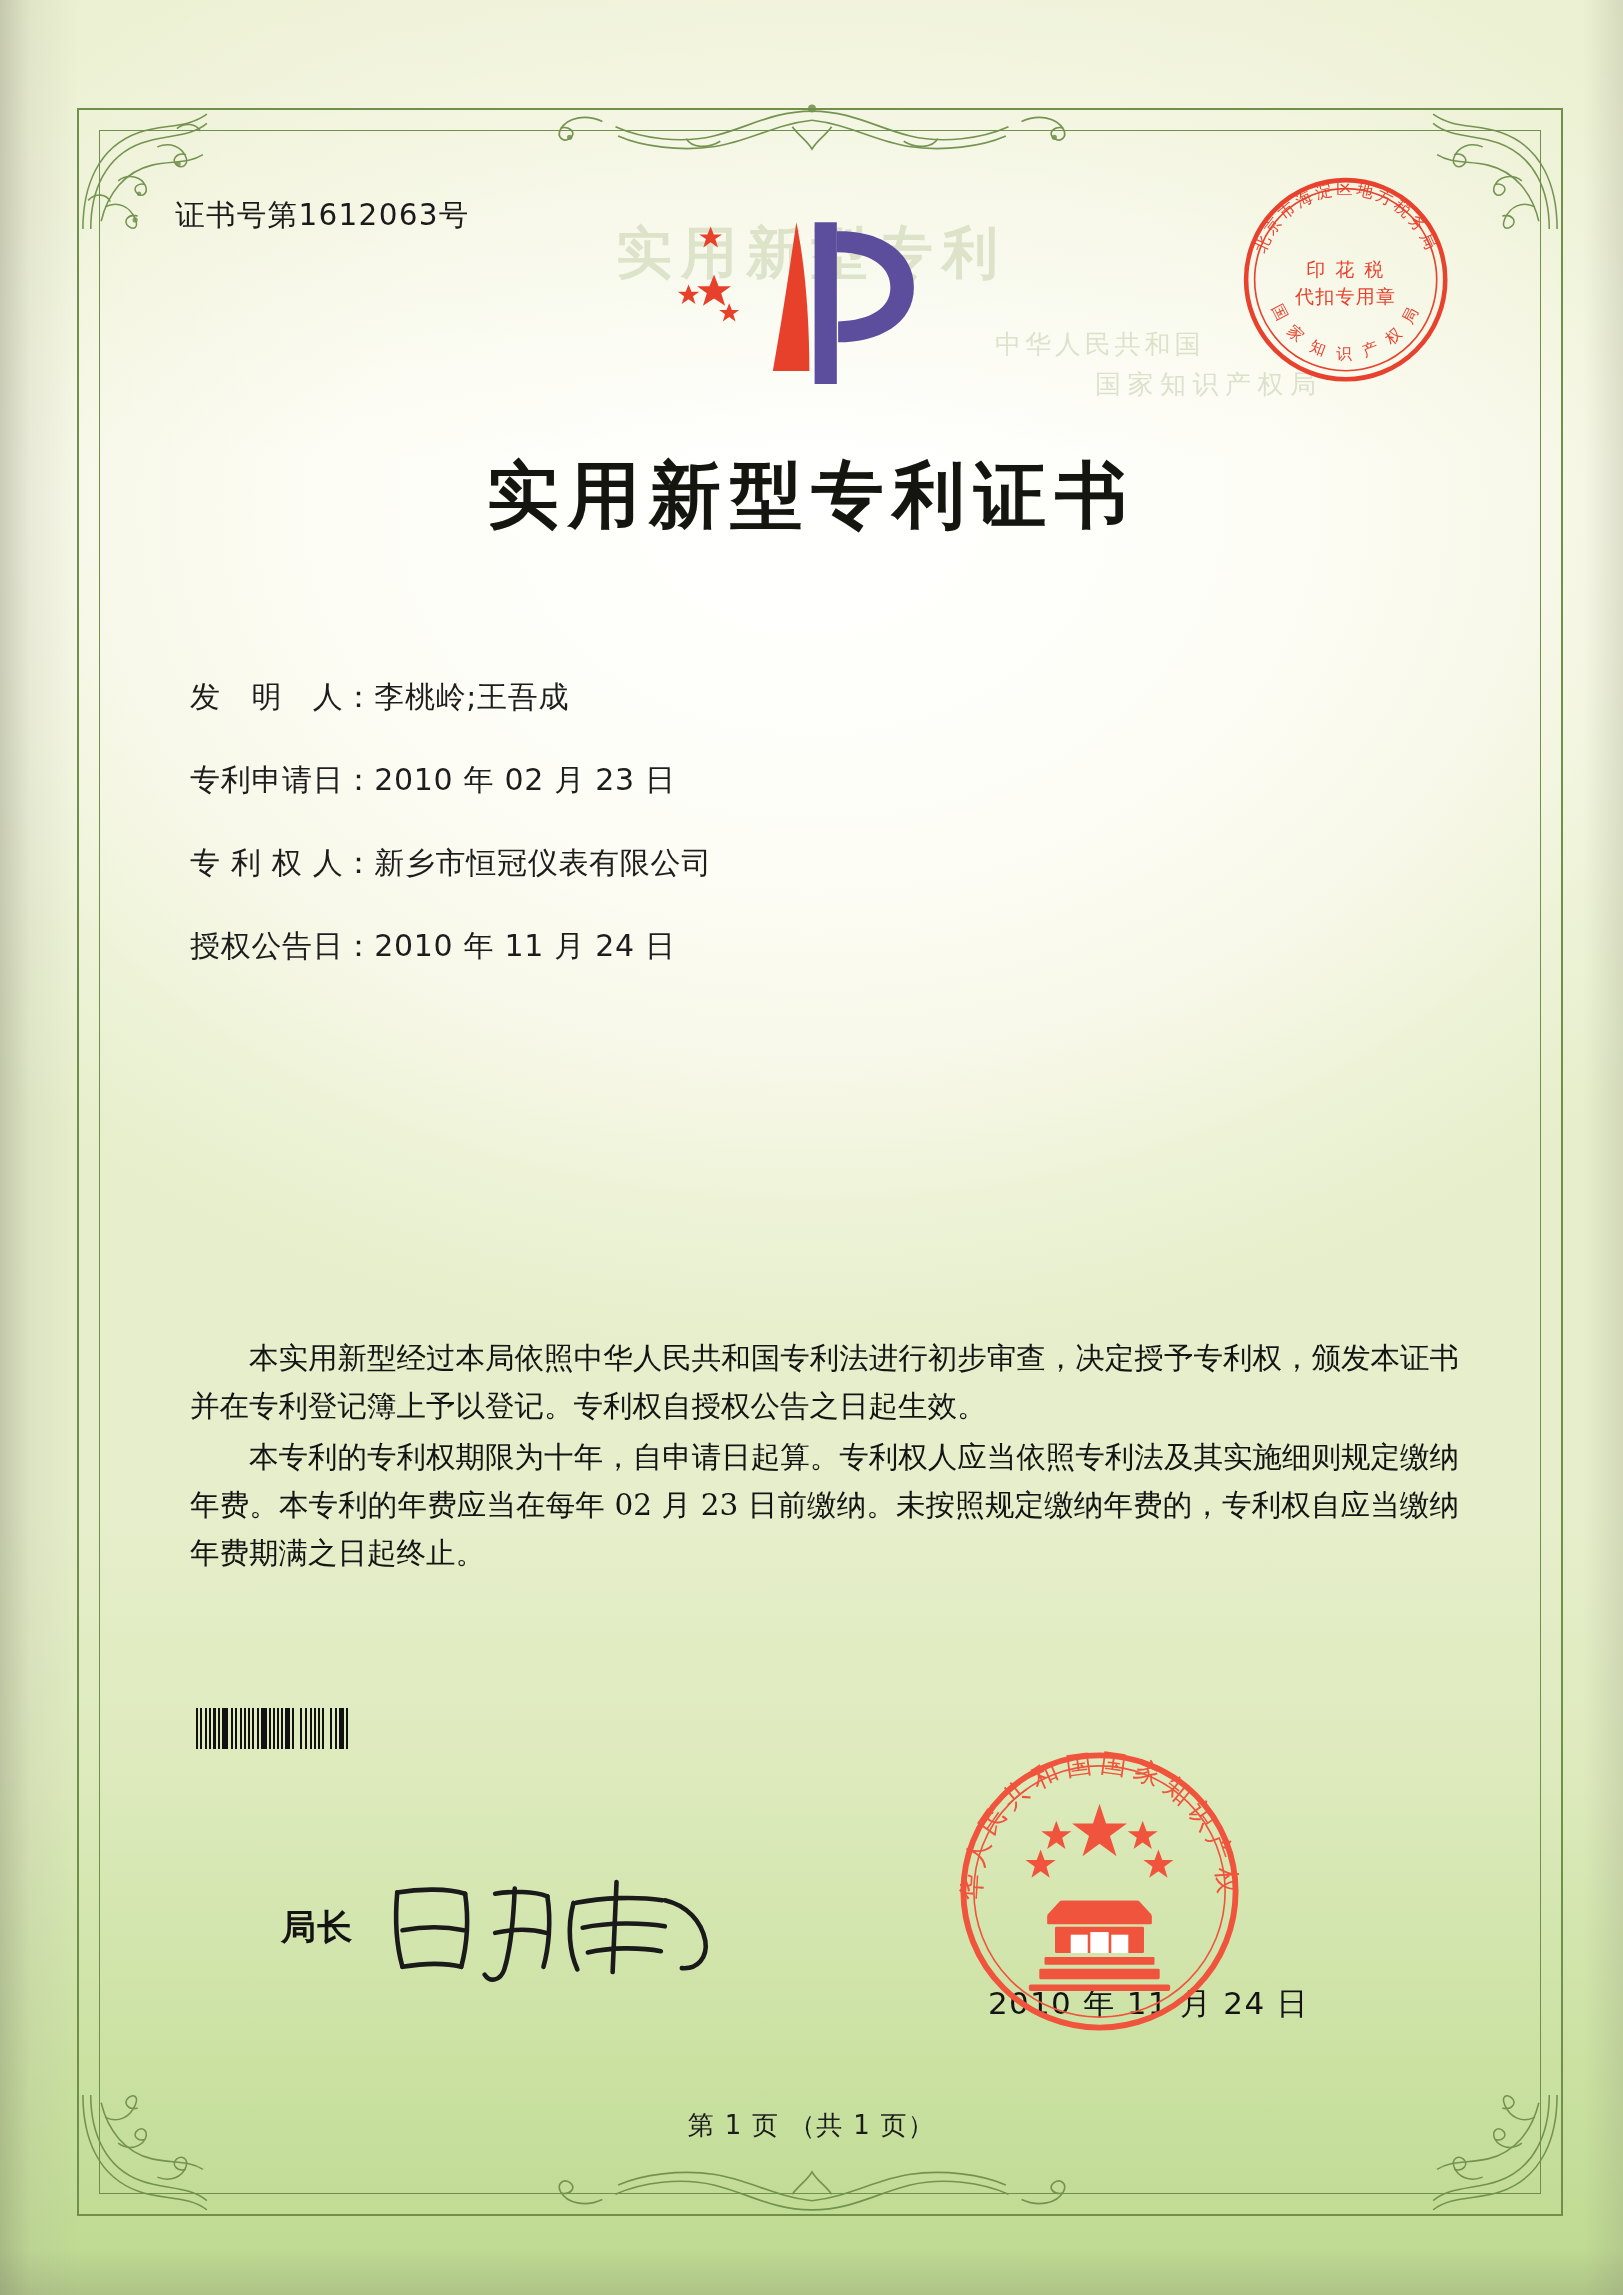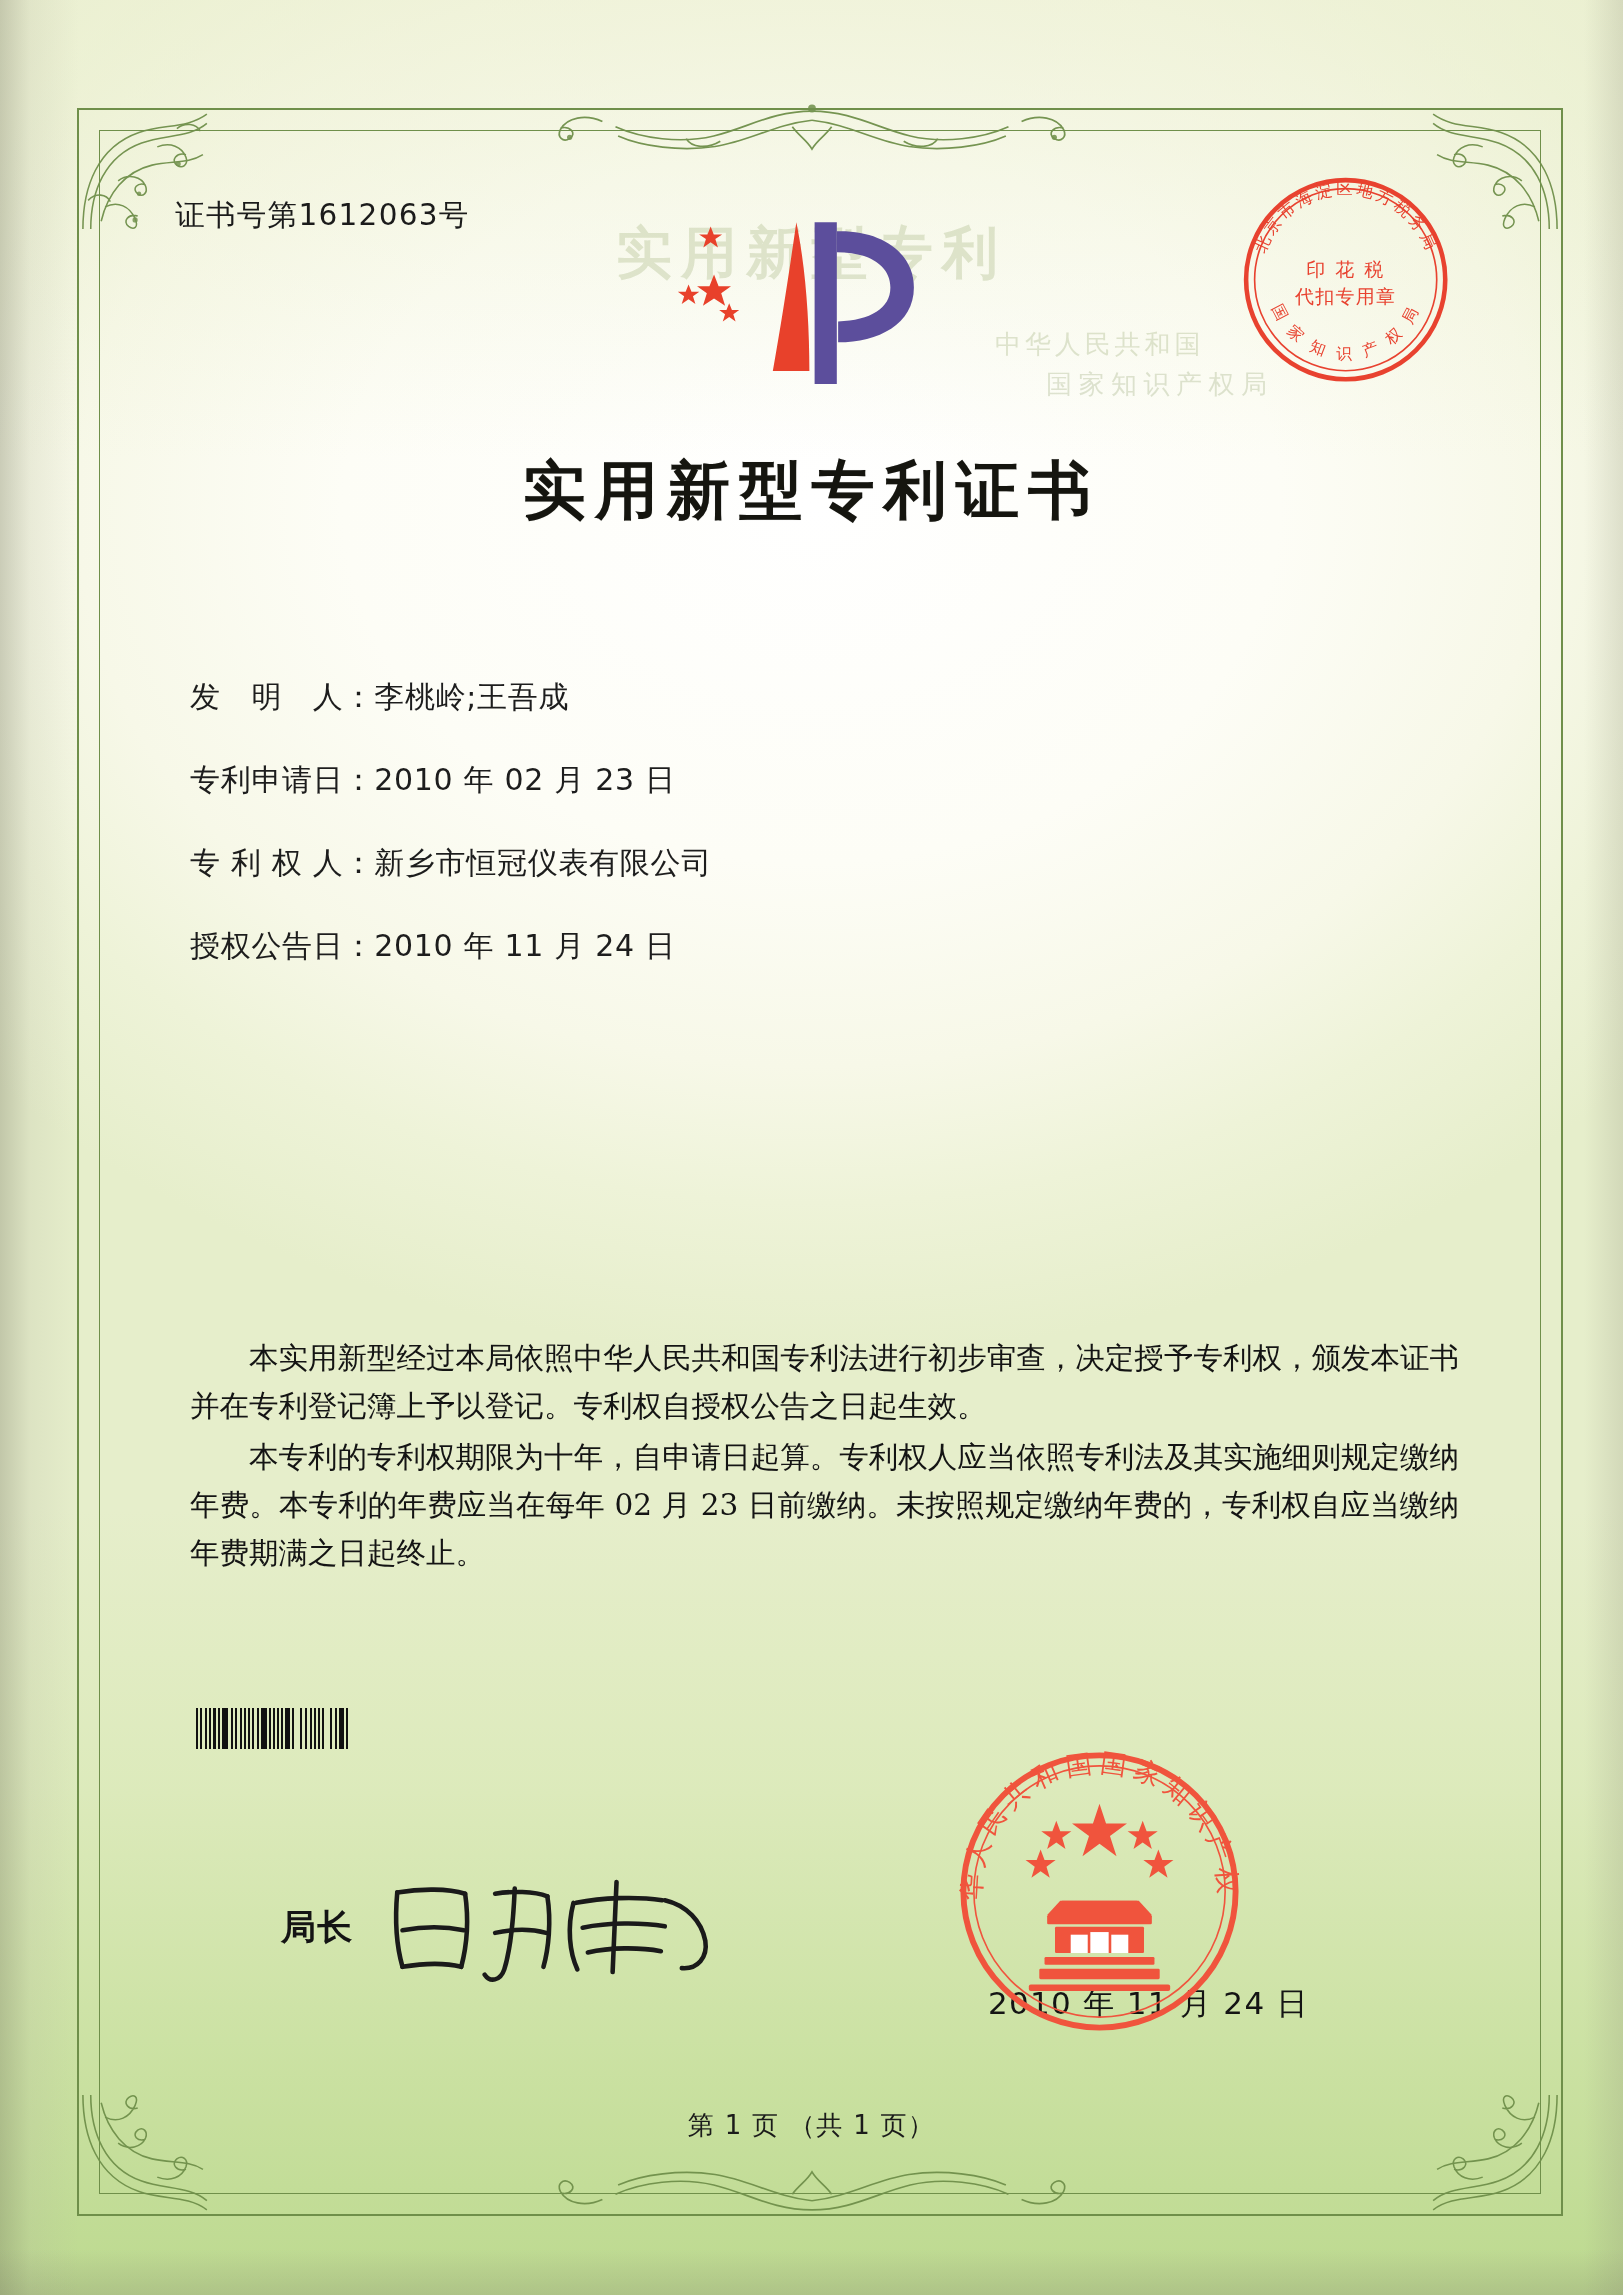--- a/index.html
+++ b/index.html
@@ -91,27 +91,27 @@
     position:absolute;left:50%;top:216px;transform:translateX(-50%);
     font-size:56px;color:rgba(160,175,120,0.30);letter-spacing:9.2px;
     font-weight:700;white-space:nowrap;
     font-family:"DejaVu Sans",sans-serif;
   }
   .ghost-sub{
     position:absolute;left:995px;top:327px;
     font-size:26px;color:rgba(160,175,120,0.32);letter-spacing:3.9px;white-space:nowrap;
   }
   .ghost-sub2{
-    position:absolute;left:1046px;top:367px;
+    position:absolute;left:1095px;top:367px;
     font-size:26px;color:rgba(150,165,115,0.30);letter-spacing:6.5px;white-space:nowrap;
   }
 
   .main-title{
     position:absolute;left:0;right:0;top:458px;text-align:center;
-    font-size:63px;line-height:1.05;font-weight:700;color:#15150f;
+    font-size:72px;line-height:1.05;font-weight:700;color:#15150f;
     letter-spacing:9.2px;
     font-family:"DejaVu Sans",sans-serif;
     text-shadow:0 0 0.7px rgba(0,0,0,.35);
   }
 
   .fields{
     position:absolute;left:190px;right:164px;top:677px;
   }
   .field{
     font-size:30px;color:#1d1d1d;margin-bottom:42px;white-space:nowrap;

